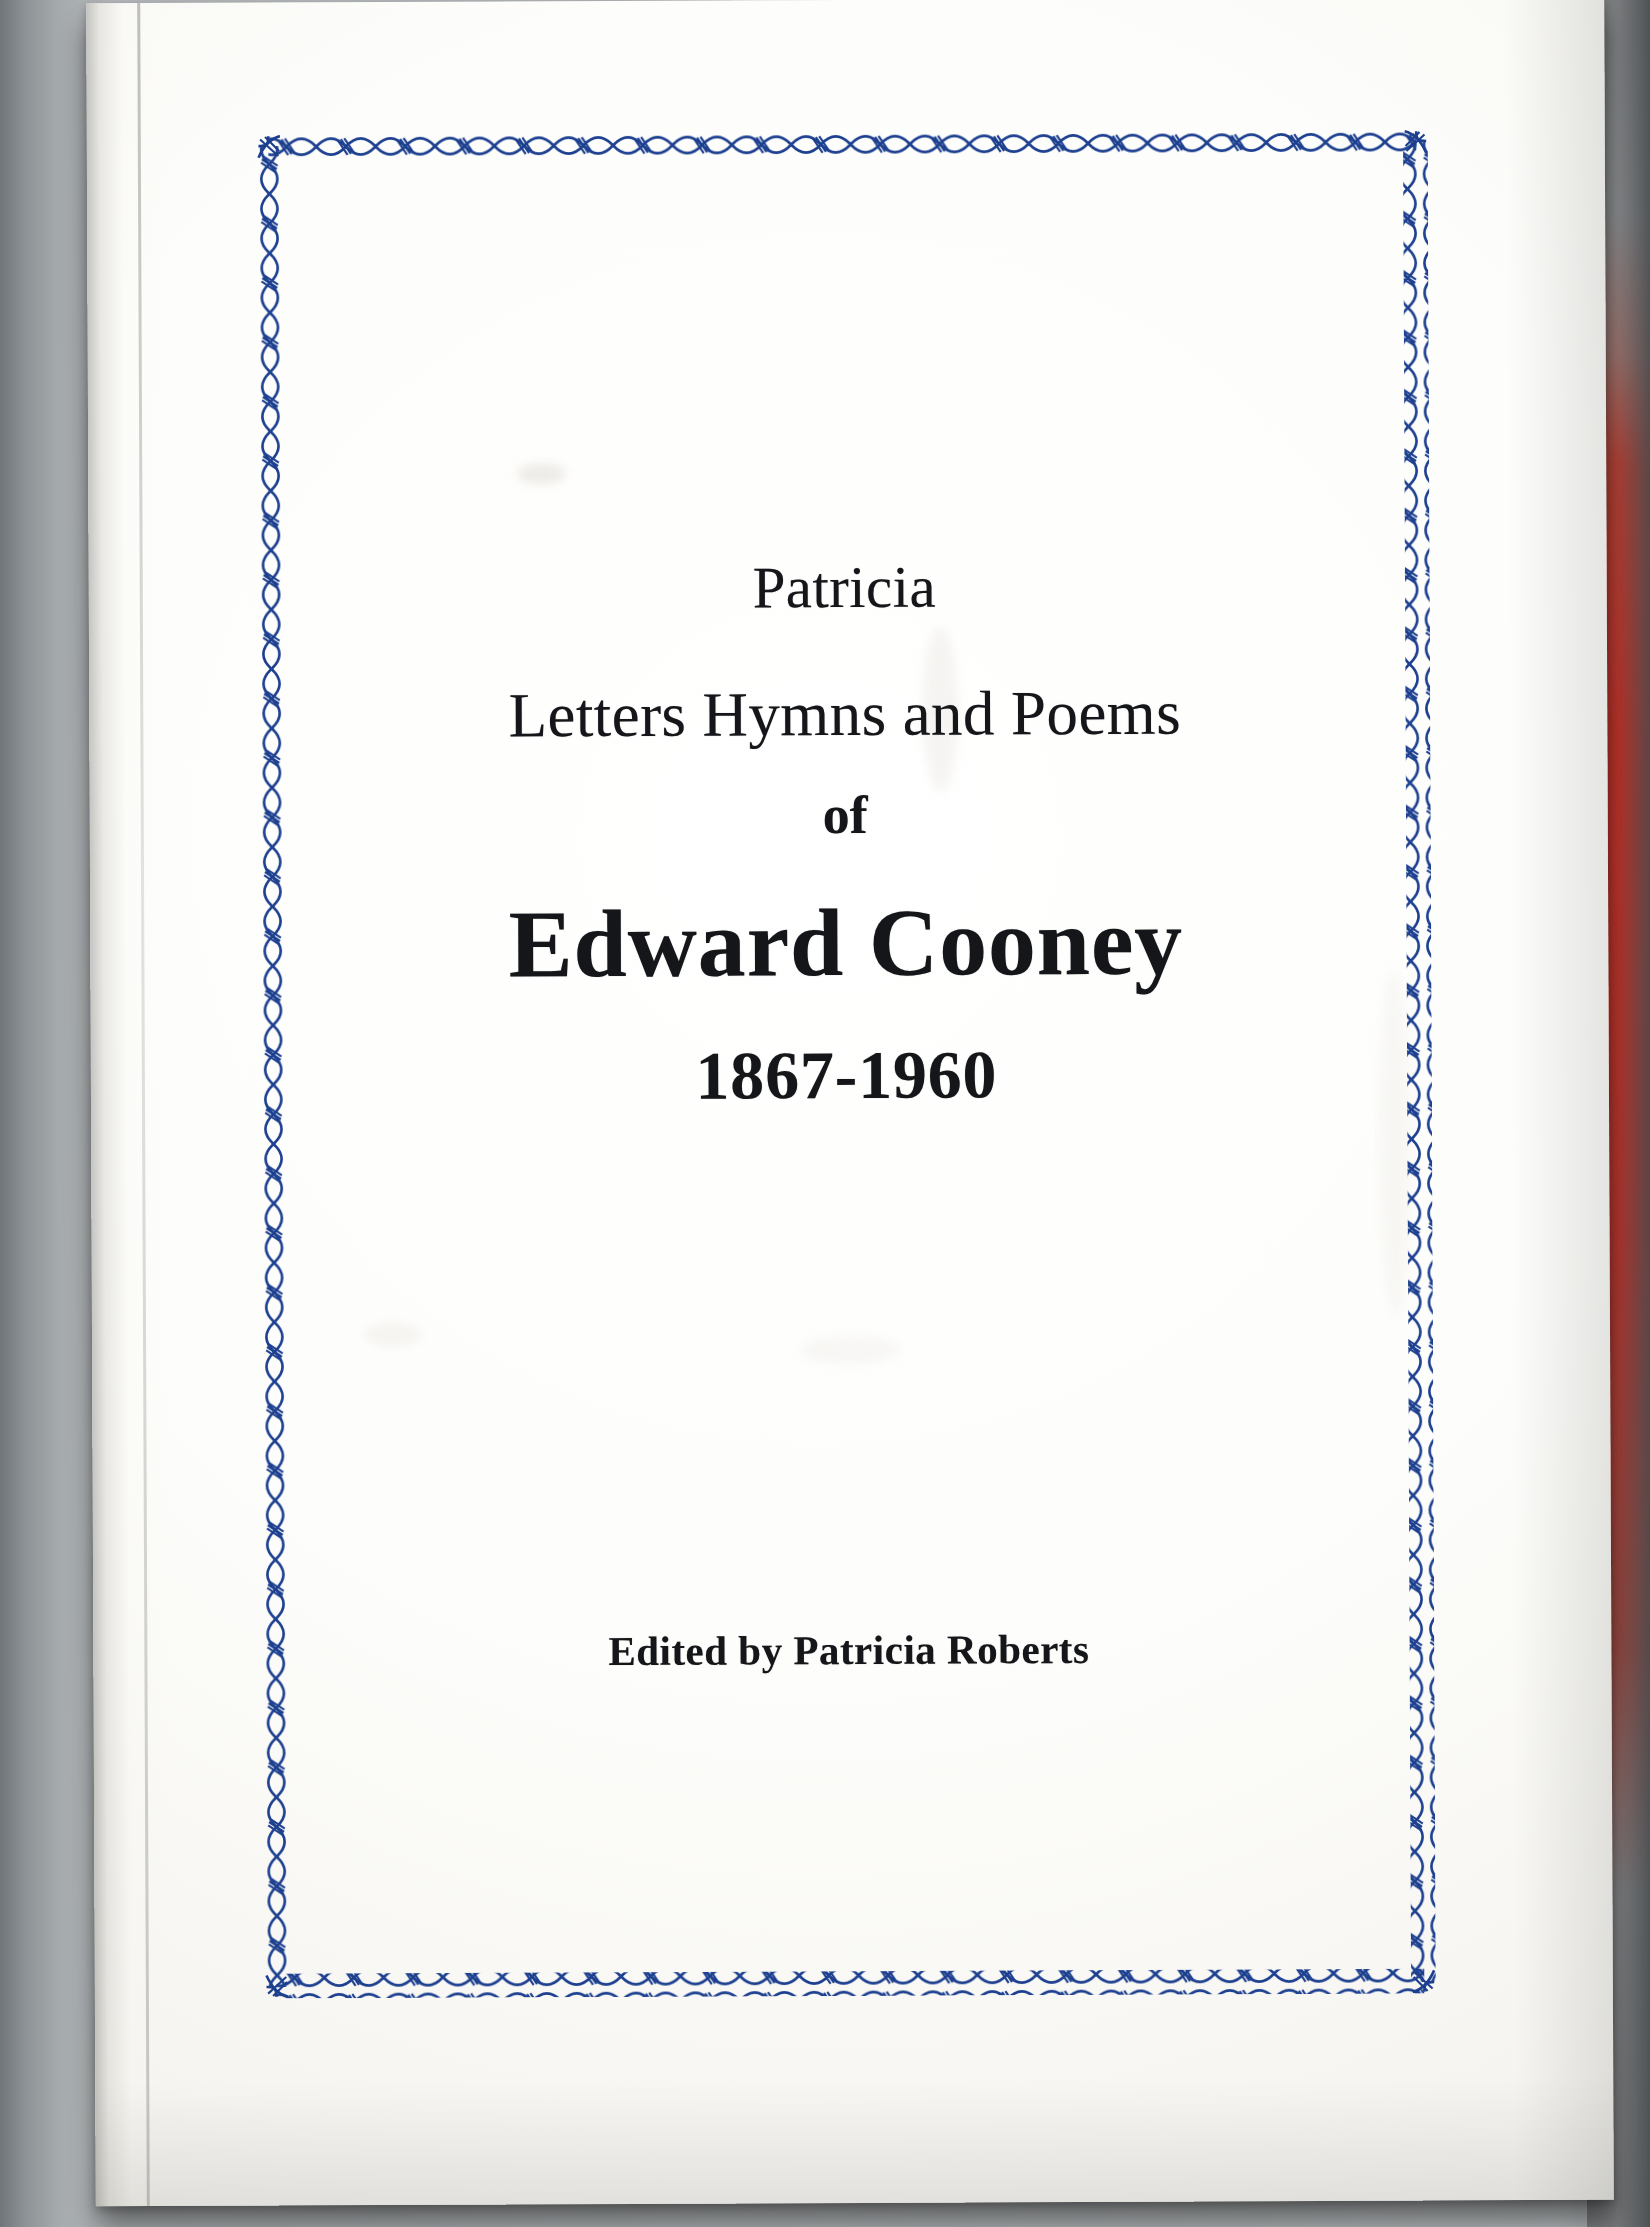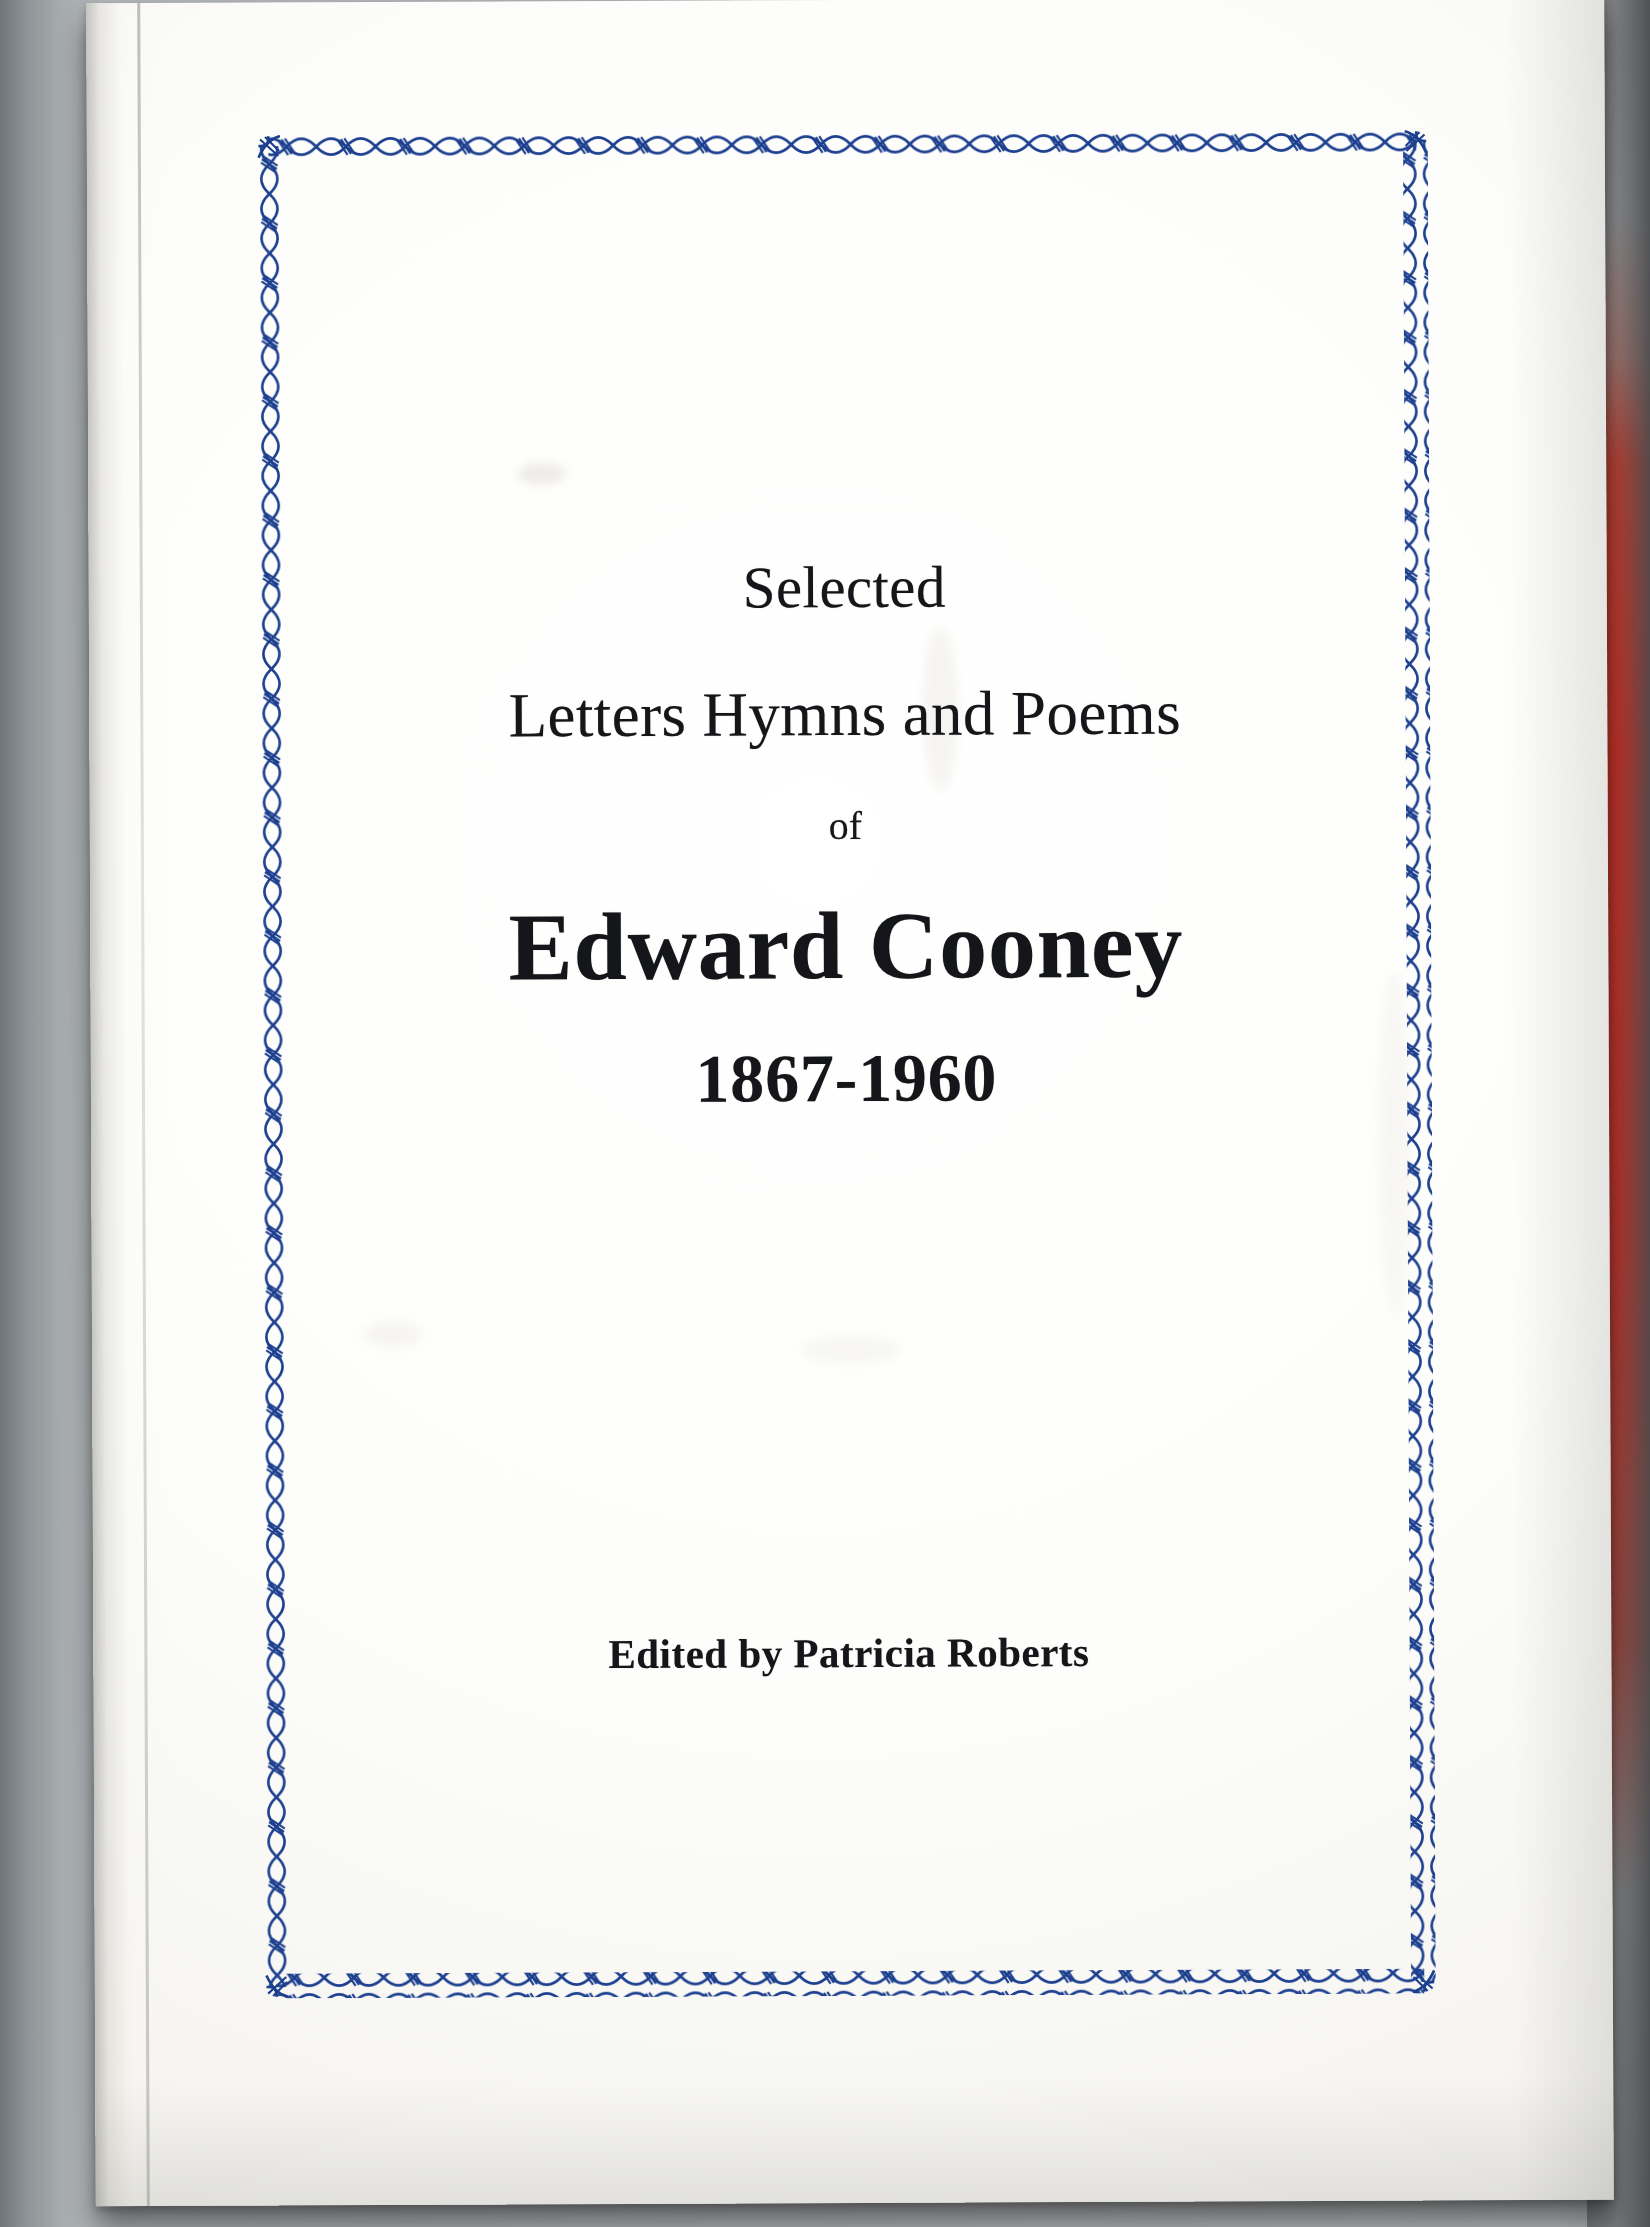--- a/index.html
+++ b/index.html
@@ -143,22 +143,23 @@
     font-size: 59px;
     letter-spacing: 0.4px;
   }
   .line-letters {
     margin-top: 56px;
     font-size: 63px;
     letter-spacing: 0.4px;
     font-weight: 400;
   }
   .line-of {
-    margin-top: 51px;
-    font-size: 40px;
+    margin-top: 33px;
+    font-size: 54px;
+    font-weight: bold;
   }
   .line-name {
     margin-top: 41px;
     font-size: 96px;
     font-weight: 700;
     letter-spacing: 0.8px;
   }
   .line-dates {
     margin-top: 38px;
     font-size: 68px;
@@ -244,21 +245,21 @@
         <line x1="1410" y1="3" x2="1393" y2="20"></line>
         <line x1="4" y1="2254" x2="26" y2="2234"></line>
         <line x1="10" y1="2257" x2="27" y2="2240"></line>
         <line x1="1416" y1="2254" x2="1394" y2="2234"></line>
         <line x1="1410" y1="2257" x2="1393" y2="2240"></line>
       </g>
     </svg>
   </div>
 
   <div class="title-block">
-    <div class="line-selected">Selected</div>
+    <div class="line-selected">Patricia</div>
     <div class="line-letters">Letters Hymns and Poems</div>
     <div class="line-of">of</div>
     <div class="line-name">Edward Cooney</div>
     <div class="line-dates">1867-1960</div>
     <div class="line-editor">Edited by Patricia Roberts</div>
   </div>
 
 </div>
 
 

